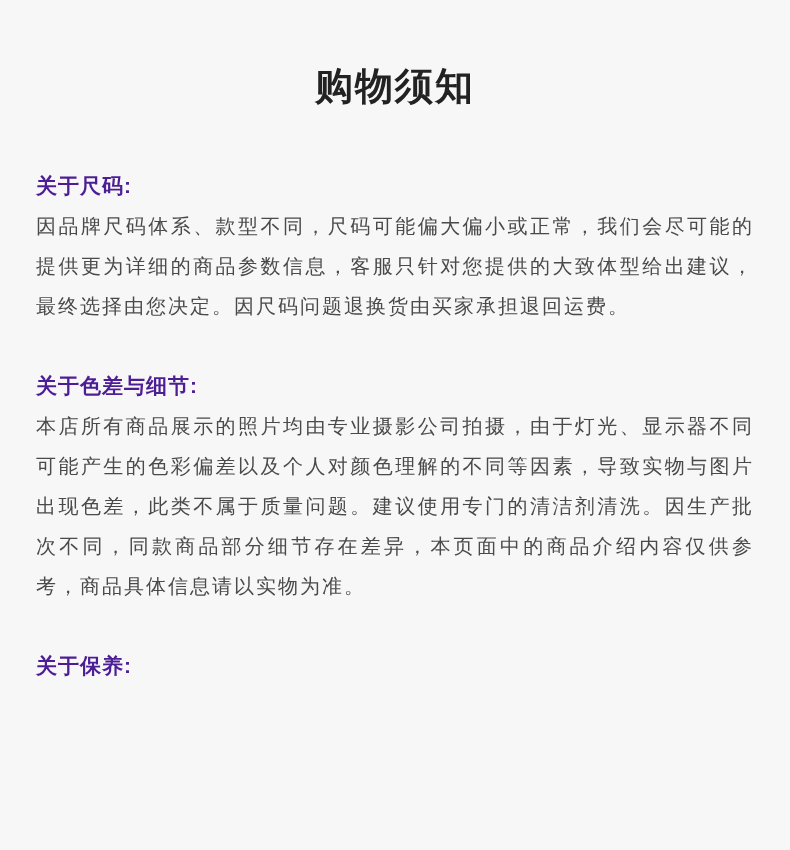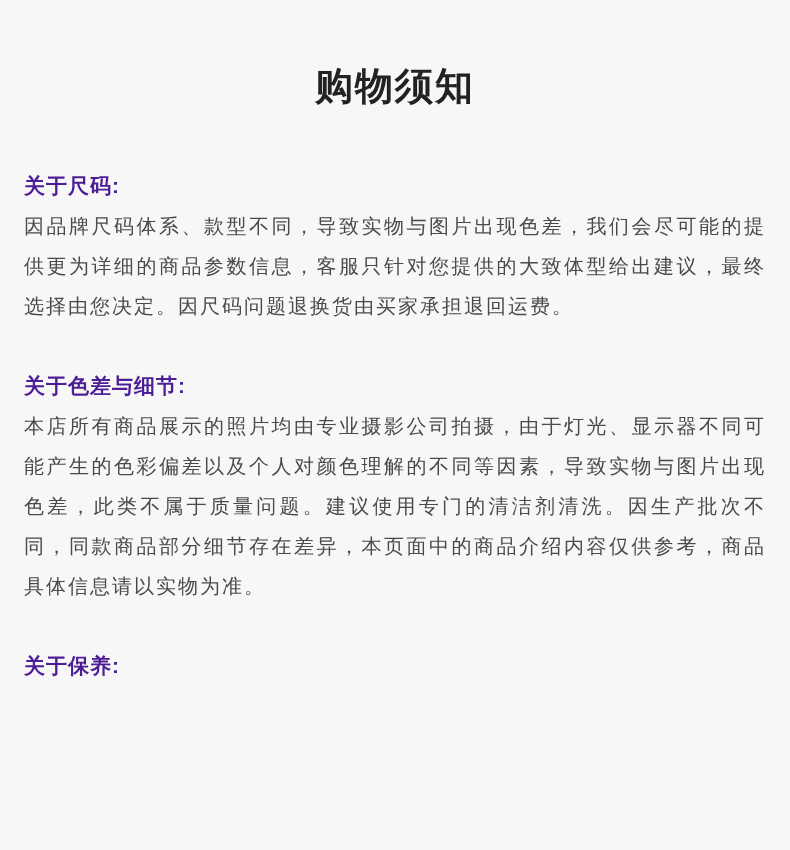--- a/index.html
+++ b/index.html
@@ -10,21 +10,21 @@
     width: 790px;
     height: 850px;
     background: #f7f7f7;
     font-family: "Liberation Sans", sans-serif;
     overflow: hidden;
   }
   .page {
     box-sizing: border-box;
     width: 790px;
     height: 722px;
-    padding: 0 24px;
+    padding: 0 36px;
   }
   .page-title {
     margin: 0;
     padding-top: 64px;
     height: 44px;
     line-height: 44px;
     text-align: center;
     font-size: 38px;
     font-weight: 700;
     letter-spacing: 2px;
@@ -56,21 +56,21 @@
 </style>
 </head>
 <body style="background: rgb(247, 247, 247);">
 
 <div class="page">
 
   <h1 class="page-title">购物须知</h1>
 
   <div class="section first">
     <h2 class="section-heading">关于尺码:</h2>
-    <p class="section-body">因品牌尺码体系、款型不同，导致实物与图片出现色差，我们会尽可能的提供更为详细的商品参数信息，客服只针对您提供的大致体型给出建议，最终选择由您决定。因尺码问题退换货由买家承担退回运费。</p>
+    <p class="section-body">因品牌尺码体系、款型不同，尺码可能偏大偏小或正常，我们会尽可能的提供更为详细的商品参数信息，客服只针对您提供的大致体型给出建议，最终选择由您决定。因尺码问题退换货由买家承担退回运费。</p>
   </div>
 
   <div class="section">
     <h2 class="section-heading">关于色差与细节:</h2>
     <p class="section-body">本店所有商品展示的照片均由专业摄影公司拍摄，由于灯光、显示器不同可能产生的色彩偏差以及个人对颜色理解的不同等因素，导致实物与图片出现色差，此类不属于质量问题。建议使用专门的清洁剂清洗。因生产批次不同，同款商品部分细节存在差异，本页面中的商品介绍内容仅供参考，商品具体信息请以实物为准。</p>
   </div>
 
   <div class="section">
     <h2 class="section-heading">关于保养:</h2>
   </div>

